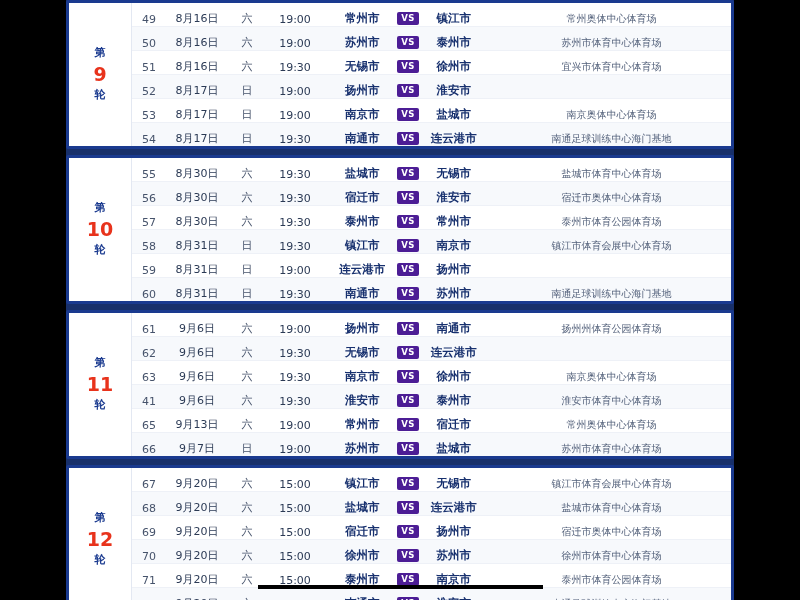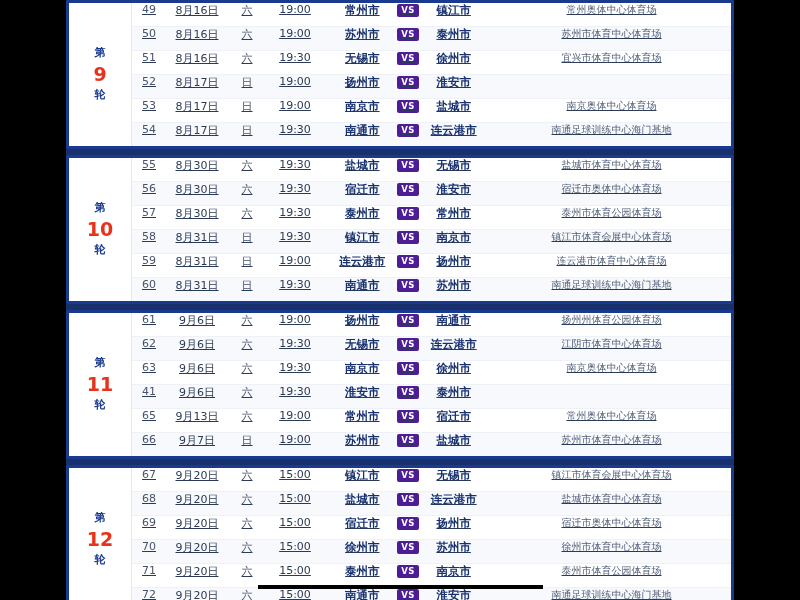--- a/index.html
+++ b/index.html
@@ -69,26 +69,25 @@
     font-size: 11px;
   }
   .matches {
     flex: 1 1 auto;
     display: flex;
     flex-direction: column;
     justify-content: center;
   }
   .match {
     display: flex;
-    align-items: flex-start;
+    align-items: flex-end;
     height: 23px;
     font-size: 11px;
     color: #2b3a55;
     border-bottom: 1px solid #eef1f7;
-    text-decoration: underline;
   }
   .match:last-child { border-bottom: none; }
   .match:nth-child(even) { background: #f7f9fc; }
   .c-no {
     width: 34px;
     text-align: center;
     color: #46536b;
   }
   .c-date {
     width: 62px;
@@ -293,21 +292,20 @@
             <div class="match">
               <div class="c-no">59</div>
               <div class="c-date">8月31日</div>
               <div class="c-day">日</div>
               <div class="c-time">19:00</div>
               <div class="c-teams">
                 <div class="team">连云港市</div>
                 <span class="vs">VS</span>
                 <div class="team">扬州市</div>
               </div>
-              <div class="c-venue">连云港市体育中心体育场</div>
             </div>
             <div class="match">
               <div class="c-no">60</div>
               <div class="c-date">8月31日</div>
               <div class="c-day">日</div>
               <div class="c-time">19:30</div>
               <div class="c-teams">
                 <div class="team">南通市</div>
                 <span class="vs">VS</span>
                 <div class="team">苏州市</div>
@@ -338,21 +336,20 @@
             <div class="match">
               <div class="c-no">62</div>
               <div class="c-date">9月6日</div>
               <div class="c-day">六</div>
               <div class="c-time">19:30</div>
               <div class="c-teams">
                 <div class="team">无锡市</div>
                 <span class="vs">VS</span>
                 <div class="team">连云港市</div>
               </div>
-              <div class="c-venue">江阴市体育中心体育场</div>
             </div>
             <div class="match">
               <div class="c-no">63</div>
               <div class="c-date">9月6日</div>
               <div class="c-day">六</div>
               <div class="c-time">19:30</div>
               <div class="c-teams">
                 <div class="team">南京市</div>
                 <span class="vs">VS</span>
                 <div class="team">徐州市</div>
@@ -362,20 +359,21 @@
             <div class="match">
               <div class="c-no">41</div>
               <div class="c-date">9月6日</div>
               <div class="c-day">六</div>
               <div class="c-time">19:30</div>
               <div class="c-teams">
                 <div class="team">淮安市</div>
                 <span class="vs">VS</span>
                 <div class="team">泰州市</div>
               </div>
+              <div class="c-venue">淮安市体育中心体育场</div>
             </div>
             <div class="match">
               <div class="c-no">65</div>
               <div class="c-date">9月13日</div>
               <div class="c-day">六</div>
               <div class="c-time">19:00</div>
               <div class="c-teams">
                 <div class="team">常州市</div>
                 <span class="vs">VS</span>
                 <div class="team">宿迁市</div>

